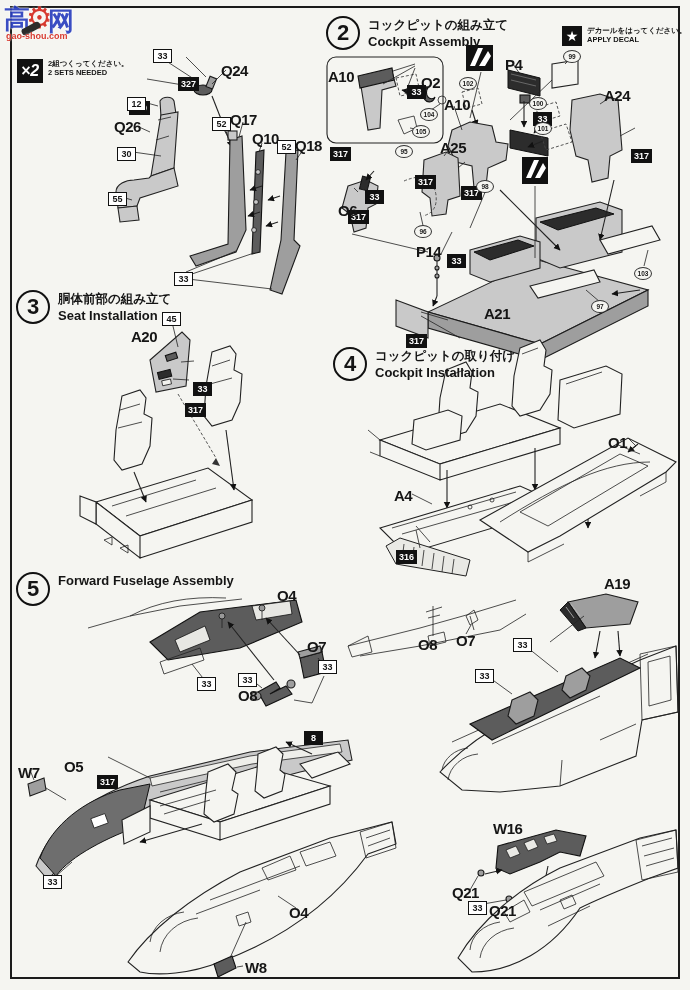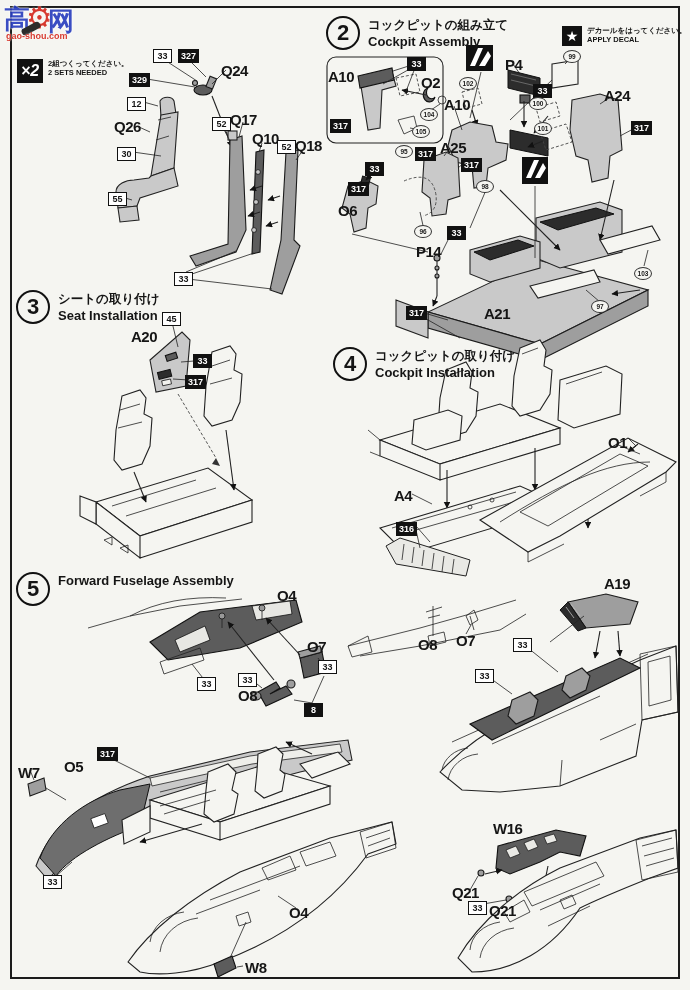--- a/index.html
+++ b/index.html
@@ -6,21 +6,21 @@
   #page{position:relative;width:690px;height:990px;background:#f5f5f1;overflow:hidden;
         font-family:"Liberation Sans","DejaVu Sans",sans-serif;color:#151515;}
   #frame{position:absolute;left:10px;top:6px;width:666px;height:969px;border:2px solid #1b1b1b;}
   
   .pt{position:absolute;font-weight:bold;font-size:15px;letter-spacing:-0.5px;white-space:nowrap;}
   
   .bx{position:absolute;min-width:13px;padding:0 2px;height:12px;line-height:12px;text-align:center;
       background:#fff;border:1.5px solid #111;font-size:9px;font-weight:bold;white-space:nowrap;}
   
   .bk{position:absolute;min-width:13px;padding:0 2px;height:12px;line-height:12px;text-align:center;
-      background:#111;color:#fff;border:1px solid #111;font-size:9px;font-weight:bold;white-space:nowrap;}
+      background:#111;color:#fff;border:1px solid #111;font-size:9px;font-weight:bold;white-space:nowrap;margin-top:28px;}
   
   .ci{position:absolute;width:16px;height:11px;line-height:11px;text-align:center;border:1px solid #333;
       border-radius:50%;font-size:6.5px;font-weight:bold;background:#f5f5f1;}
   .step{position:absolute;display:flex;align-items:flex-start;gap:8px;}
   .snum{width:30px;height:30px;border:2.5px solid #111;border-radius:50%;text-align:center;
         line-height:29px;font-size:22px;font-weight:bold;background:#f5f5f1;flex:0 0 auto;}
   .stitles{padding-top:1px;}
   .ja{font-size:12.5px;font-weight:bold;white-space:nowrap;}
   .en{font-size:13px;font-weight:bold;white-space:nowrap;}
   #x2note{position:absolute;left:17px;top:59px;display:flex;gap:5px;align-items:flex-start;}
@@ -320,21 +320,21 @@
   <div class="step" style="left:326px;top:16px">
     <div class="snum">2</div>
     <div class="stitles">
         <div class="ja">コックピットの組み立て</div>
     <div class="en">Cockpit Assembly</div>
       </div>
   </div>
   <div class="step" style="left:16px;top:290px">
     <div class="snum">3</div>
     <div class="stitles">
-        <div class="ja">シートの取り付け</div>
+        <div class="ja">胴体前部の組み立て</div>
     <div class="en">Seat Installation</div>
       </div>
   </div>
   <div class="step" style="left:333px;top:347px">
     <div class="snum">4</div>
     <div class="stitles">
         <div class="ja">コックピットの取り付け</div>
     <div class="en">Cockpit Installation</div>
       </div>
   </div>

